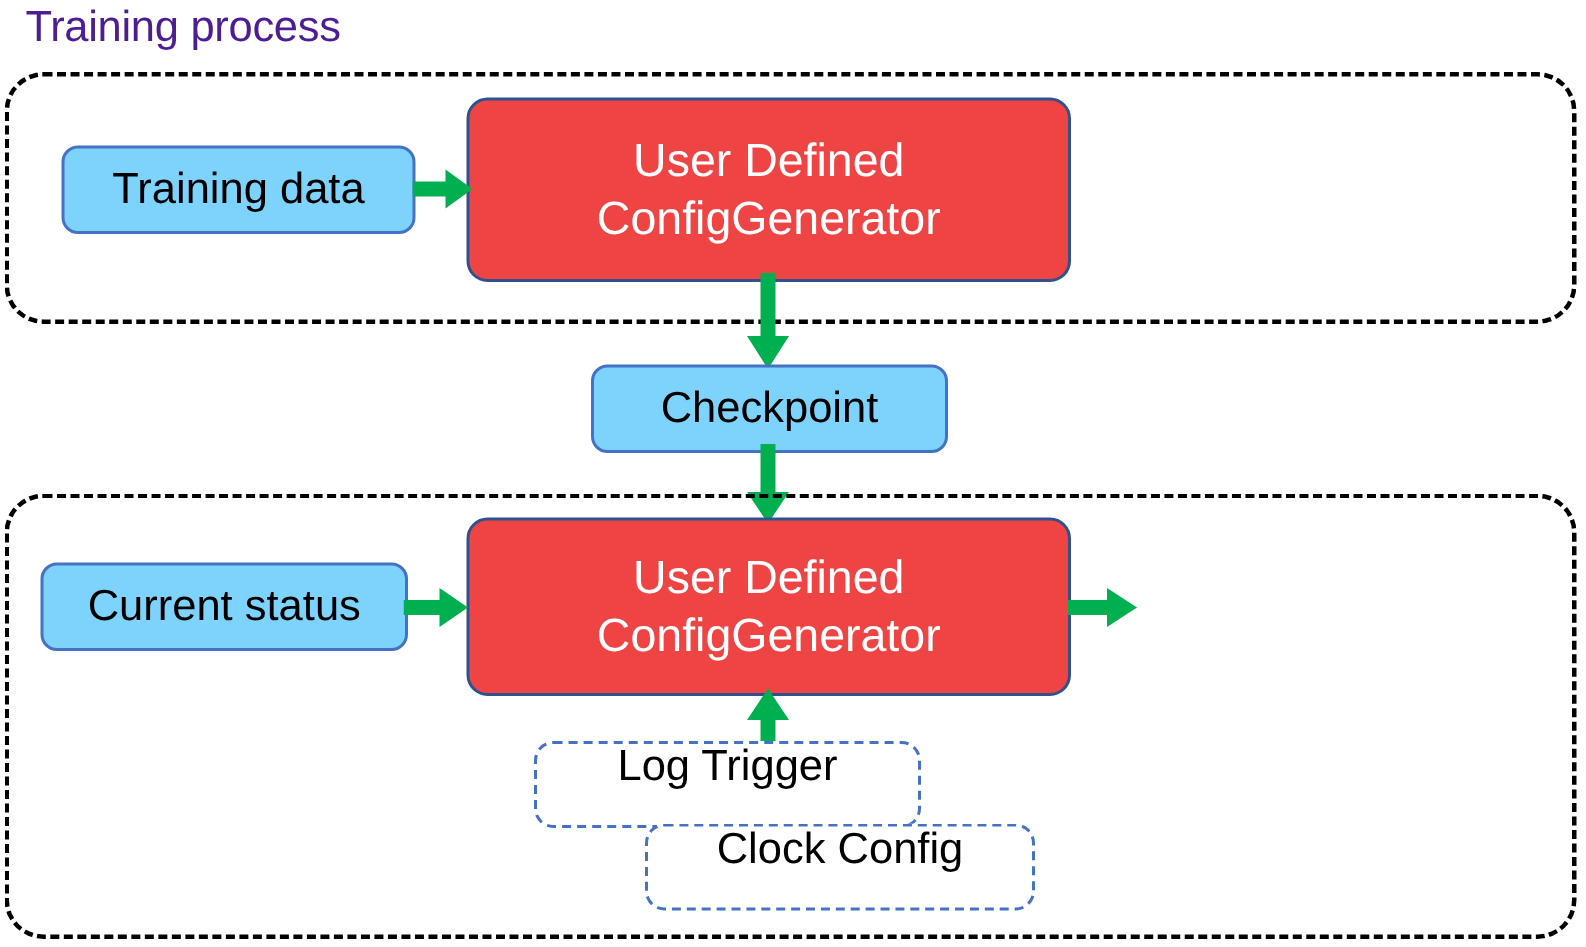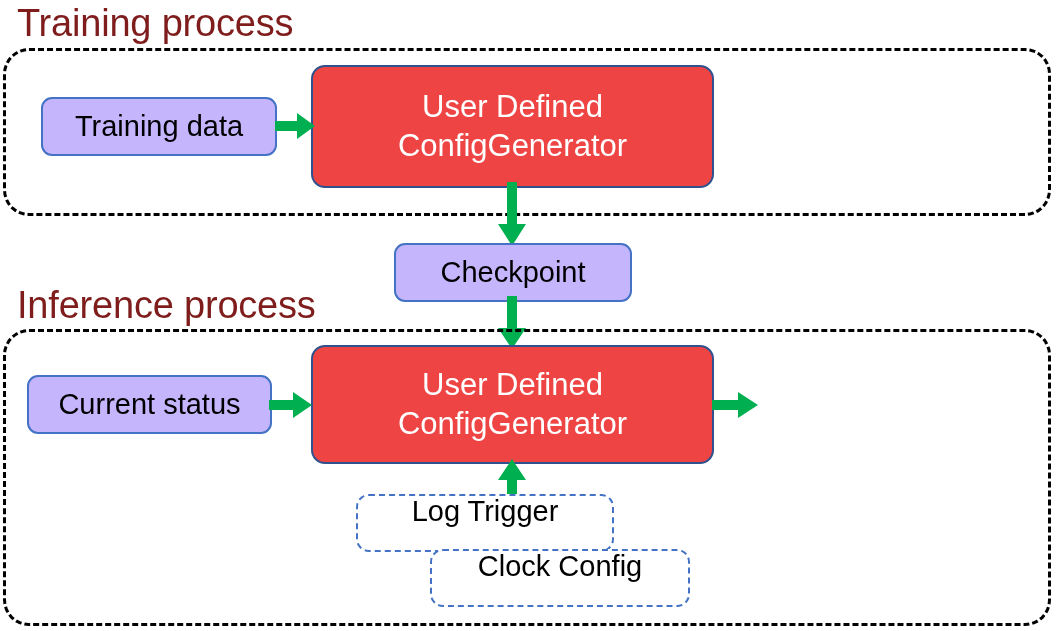--- a/index.html
+++ b/index.html
@@ -16,23 +16,23 @@
     position: relative;
     width: 1057px;
     height: 631px;
     background: #ffffff;
     overflow: hidden;
   }
 
   
   .section-title {
     position: absolute;
-    font-size: 38px;
+    font-size: 29px;
     line-height: 1;
-    color: #7f1d1d;
+    color: #4c1d95;
     white-space: nowrap;
     letter-spacing: -0.2px;
     text-align: right;
   }
   #title-training { left: 17px; top: 4px; }
   #title-inference { left: 17px; top: 286px; }
 
   
   .group-container {
     position: absolute;
@@ -41,21 +41,21 @@
     box-sizing: border-box;
     background: transparent;
   }
   #group-training  { left: 3px;  top: 48px;  width: 1048px; height: 168px; }
   #group-inference { left: 3px;  top: 329px; width: 1048px; height: 297px; }
 
   
   .node {
     position: absolute;
     box-sizing: border-box;
-    background: #c4b5fd;
+    background: #7dd3fc;
     border: 2px solid #4472c4;
     border-radius: 11px;
     display: flex;
     align-items: center;
     justify-content: center;
     color: #000000;
     font-size: 29px;
     line-height: 1.05;
     white-space: nowrap;
   }
@@ -138,21 +138,20 @@
   </svg>
 
   <div class="node" id="node-checkpoint">
     <span>Checkpoint</span>
   </div>
 
   <svg class="arrow" id="arrow-checkpoint-to-generator" viewBox="0 0 36 55">
     <path d="M13,0 L23,0 L23,32 L32,32 L18,53 L4,32 L13,32 Z" fill="#00B050"></path>
   </svg>
 
-  <div class="section-title" id="title-inference">Inference process</div>
 
   <div class="group-container" id="group-inference"></div>
 
   <div class="node" id="node-current-status">
     <span>Current status</span>
   </div>
 
   <div class="node-filled" id="node-generator-inference">
     <span>User Defined</span>
     <span>ConfigGenerator</span>

